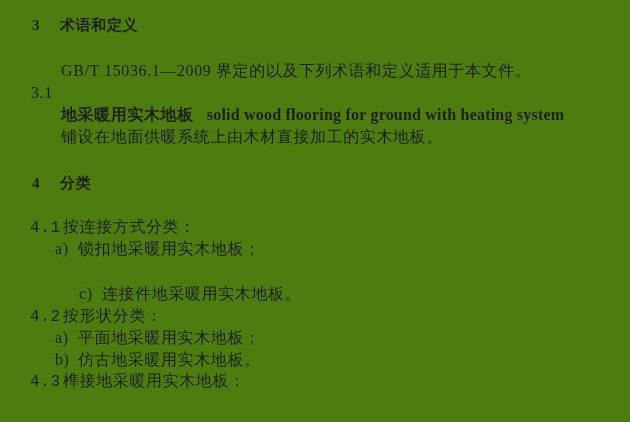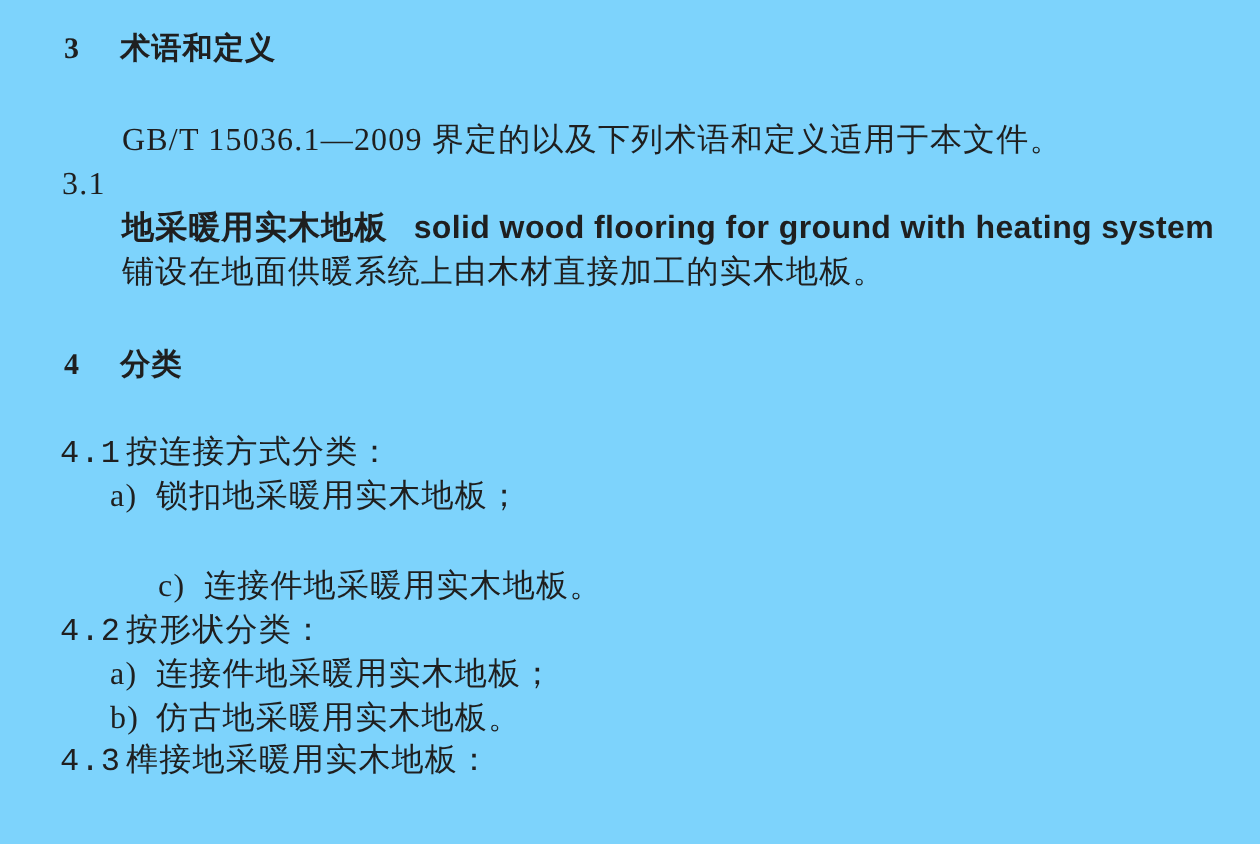--- a/index.html
+++ b/index.html
@@ -1,19 +1,19 @@
 <!DOCTYPE html>
 <html><head>
 <meta charset="utf-8">
 <style>
   html,body{margin:0;padding:0;}
   .page{
     position:relative;
     width:630px;height:422px;
-    background:#7dd3fc;
+    background:#4d7c0f;
     color:#1f1f1f;
     font-family:"Liberation Serif", serif;
     overflow:hidden;
   }
   .line{
     position:absolute;
     white-space:nowrap;
     font-size:16px;
     letter-spacing:0.6px;
     line-height:20px;
@@ -37,21 +37,21 @@
     display:inline-block;
     width:23px;
     font-family:"Liberation Serif", serif;
   }
   .term-zh{
     font-weight:bold;
     font-family:"Liberation Sans", sans-serif;
   }
   .term-en{
     font-weight:bold;
-    font-family:Liberation Sans, sans-serif;
+    font-family:Liberation Serif, serif;
     margin-left:13px;
     letter-spacing:0.2px;
   }
   .hgap{ display:inline-block; width:20px; }
 </style>
 </head>
 <body>
 
 <div class="page">
 
@@ -80,21 +80,21 @@
     <span class="item-label">a)</span><span>锁扣地采暖用实木地板；</span>
   </div>
   <div class="line" style="left:55px;top:284px;margin-left:24px;">
     <span class="item-label">c)</span><span>连接件地采暖用实木地板。</span>
   </div>
 
   <div class="line" style="left:30px;top:306px;">
     <span class="sub-num">4.2</span><span class="sub-title">按形状分类：</span>
   </div>
   <div class="line" style="left:55px;top:328px;">
-    <span class="item-label">a)</span><span>连接件地采暖用实木地板；</span>
+    <span class="item-label">a)</span><span>平面地采暖用实木地板；</span>
   </div>
   <div class="line" style="left:55px;top:350px;">
     <span class="item-label">b)</span><span>仿古地采暖用实木地板。</span>
   </div>
 
   <div class="line" style="left:30px;top:371px;">
     <span class="sub-num">4.3</span><span class="sub-title">榫接地采暖用实木地板：</span>
   </div>
 
 </div>

